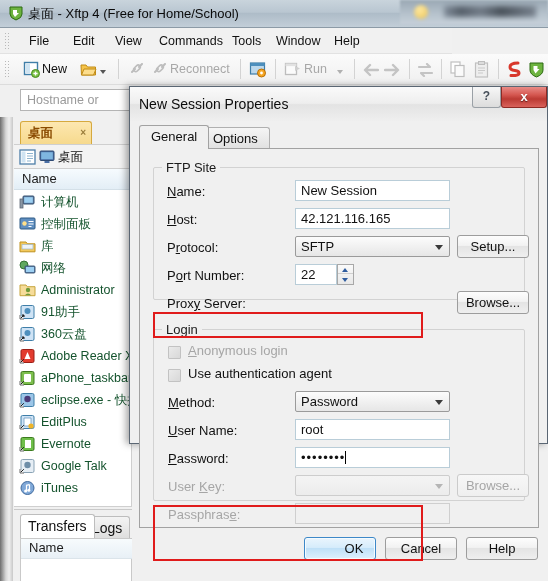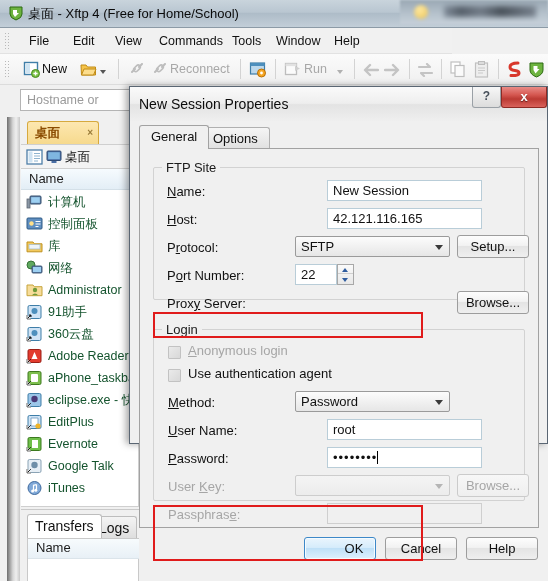--- a/index.html
+++ b/index.html
@@ -102,21 +102,20 @@
     background: #fff; border: 1px solid #b4b4b4;
     font-size: 12.5px; color: #9a9a9a;
     padding: 2px 6px; line-height: 17px;
   }
 
   
   .left-panel {
     position: absolute; left: 0; top: 117px; width: 132px; height: 464px;
     background: #f0f0f0;
     overflow: hidden;
-    margin-left: 7px;
   }
   .lp-scroll-l {
     position: absolute; left: 0; top: 0; width: 13px; height: 464px;
     background: linear-gradient(to right, #6e6e6e, #d6d6d6 45%, #efefef 70%, #c8c8c8);
   }
   .lp-tabstrip {
     position: absolute; left: 14px; top: 2px; width: 118px; height: 26px;
   }
   .lp-tab {
     position: absolute; left: 6px; top: 2px; width: 72px; height: 24px;
@@ -256,21 +255,21 @@
     position: absolute; font-size: 13px; color: #111; white-space: nowrap;
   }
   .flabel.dis { color: #a6a6a6; }
   .mnem { text-decoration: underline; }
 
   .tbox {
     position: absolute; height: 21px;
     background: #fff; border: 1px solid #b9cdd8;
     font-size: 13px; color: #111;
     padding: 2px 5px; line-height: 16px;
-    overflow: hidden; white-space: nowrap; margin-left: 32px;
+    overflow: hidden; white-space: nowrap;
   }
   .tbox.dis { background: #f0f0f0; border-color: #cfcfcf; color: #a6a6a6; }
 
   .combo {
     position: absolute; height: 21px;
     background: linear-gradient(to bottom, #fcfcfc, #e6e6e6);
     border: 1px solid #9a9a9a; border-radius: 2px;
     font-size: 13px; color: #111;
     padding: 2px 20px 2px 5px; line-height: 16px;
     overflow: hidden; white-space: nowrap;

